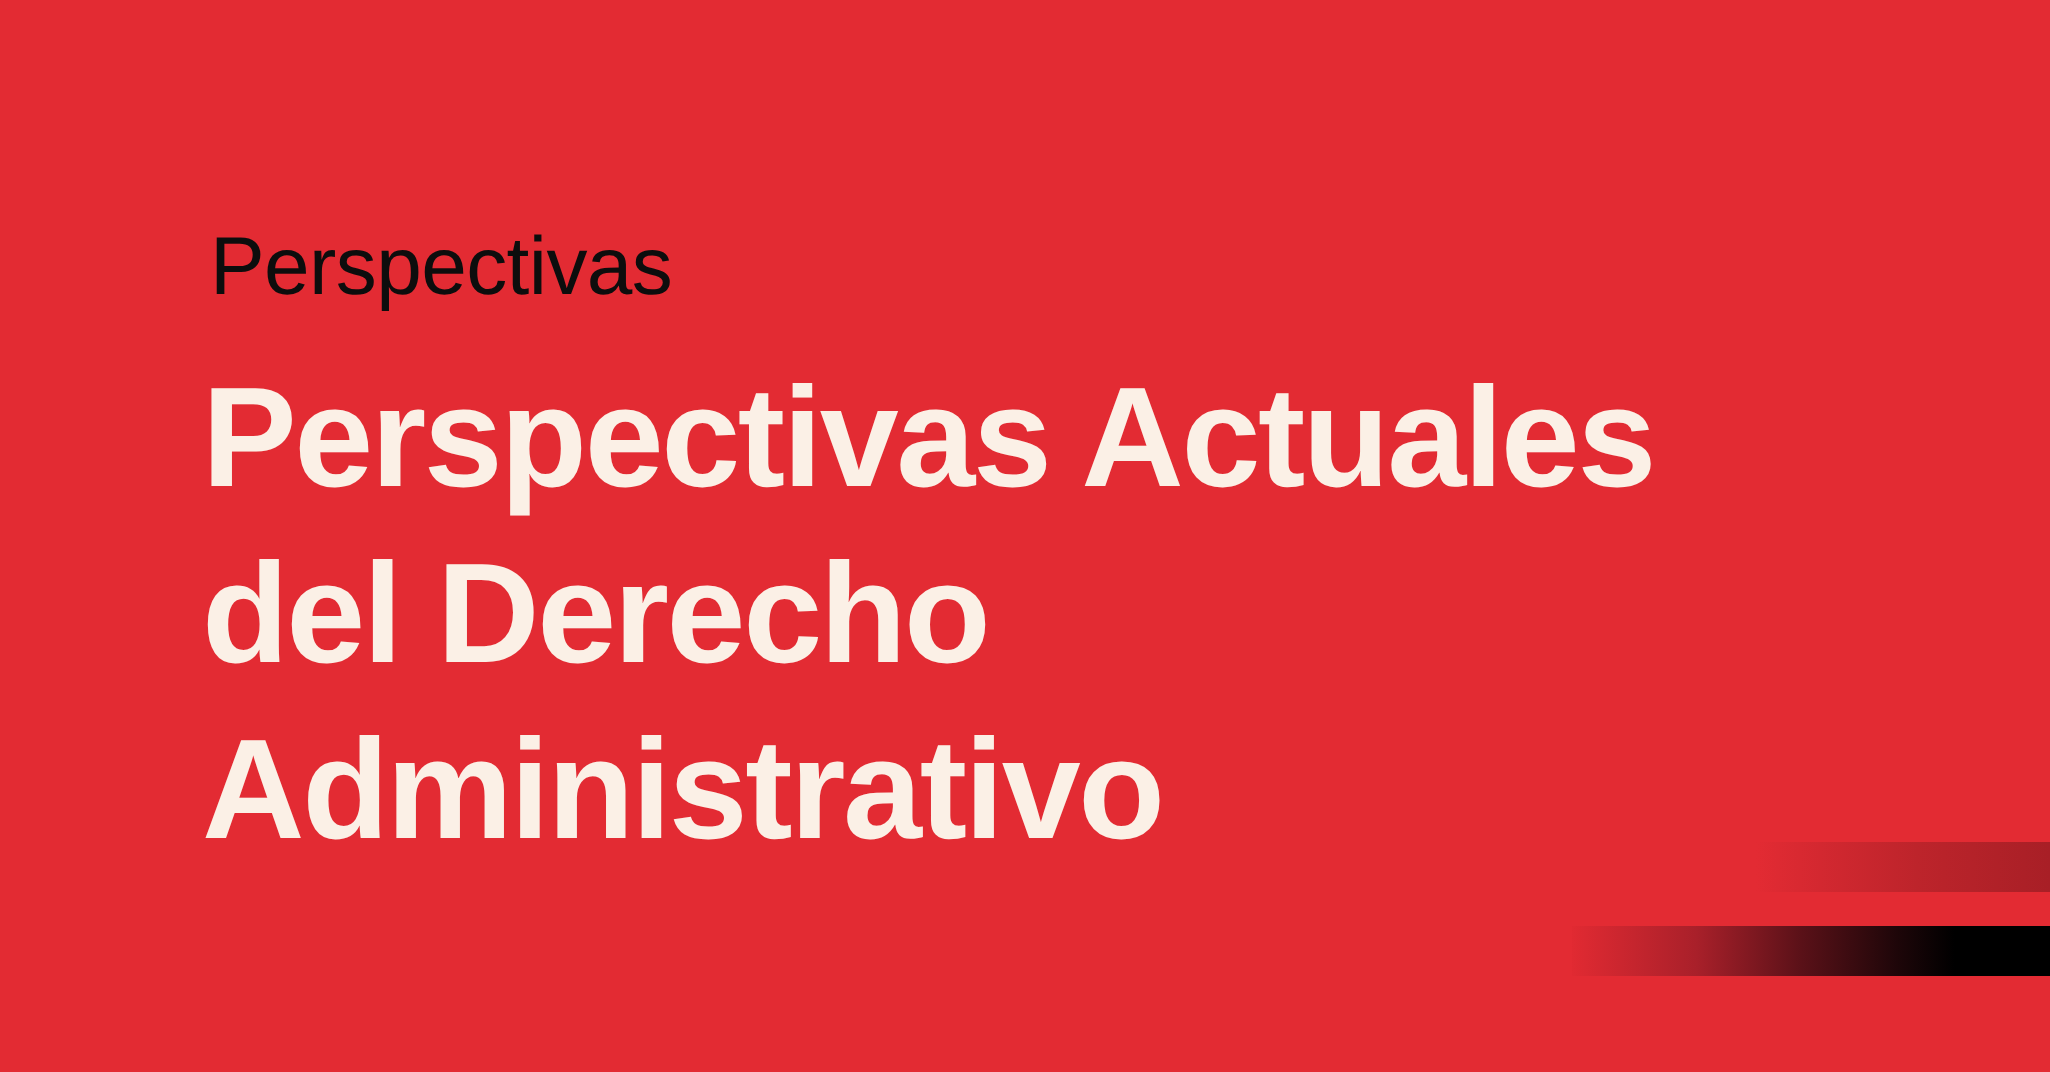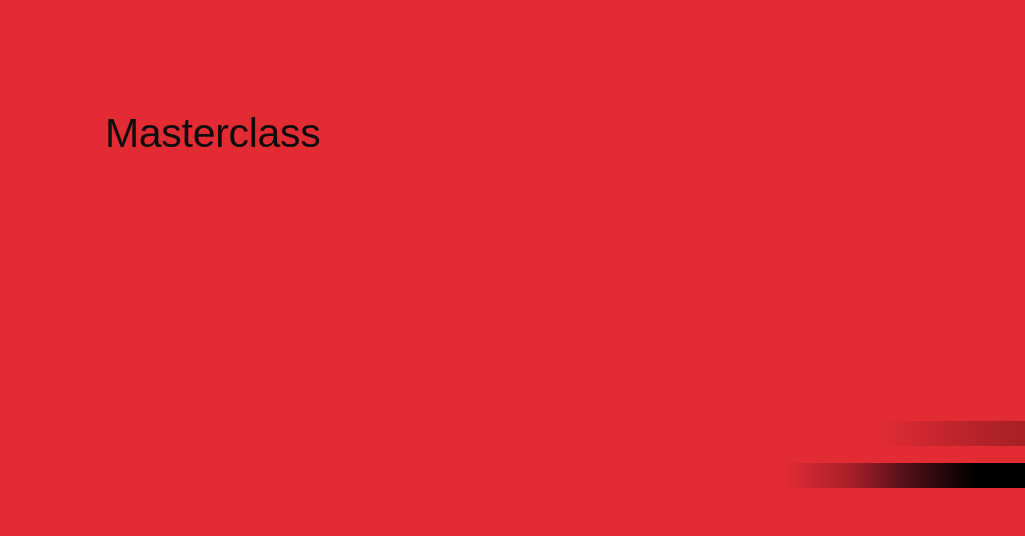--- a/index.html
+++ b/index.html
@@ -74,21 +74,24 @@
   }
 </style>
 </head>
 <body>
 
 <div class="slide">
 
   <div class="bg-fill"></div>
 
   <div class="content">
-    <p class="eyebrow">Masterclass</p>
+    <p class="eyebrow">Perspectivas</p>
 
+    <h1 class="headline">Perspectivas Actuales
+del Derecho
+Administrativo</h1>
   </div>
 
   <div class="deco deco-bar-top"></div>
 
   <div class="deco deco-bar-bottom"></div>
 
 </div>
 
 </body></html>

